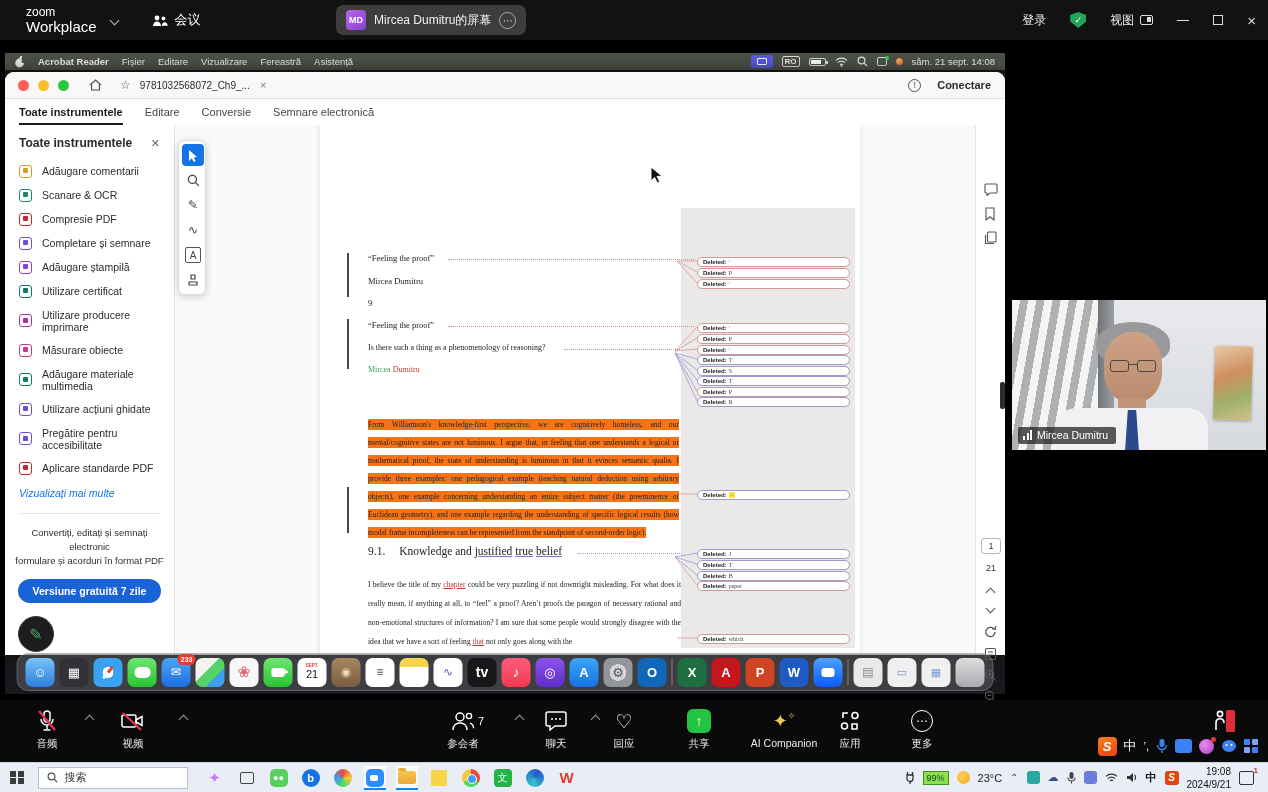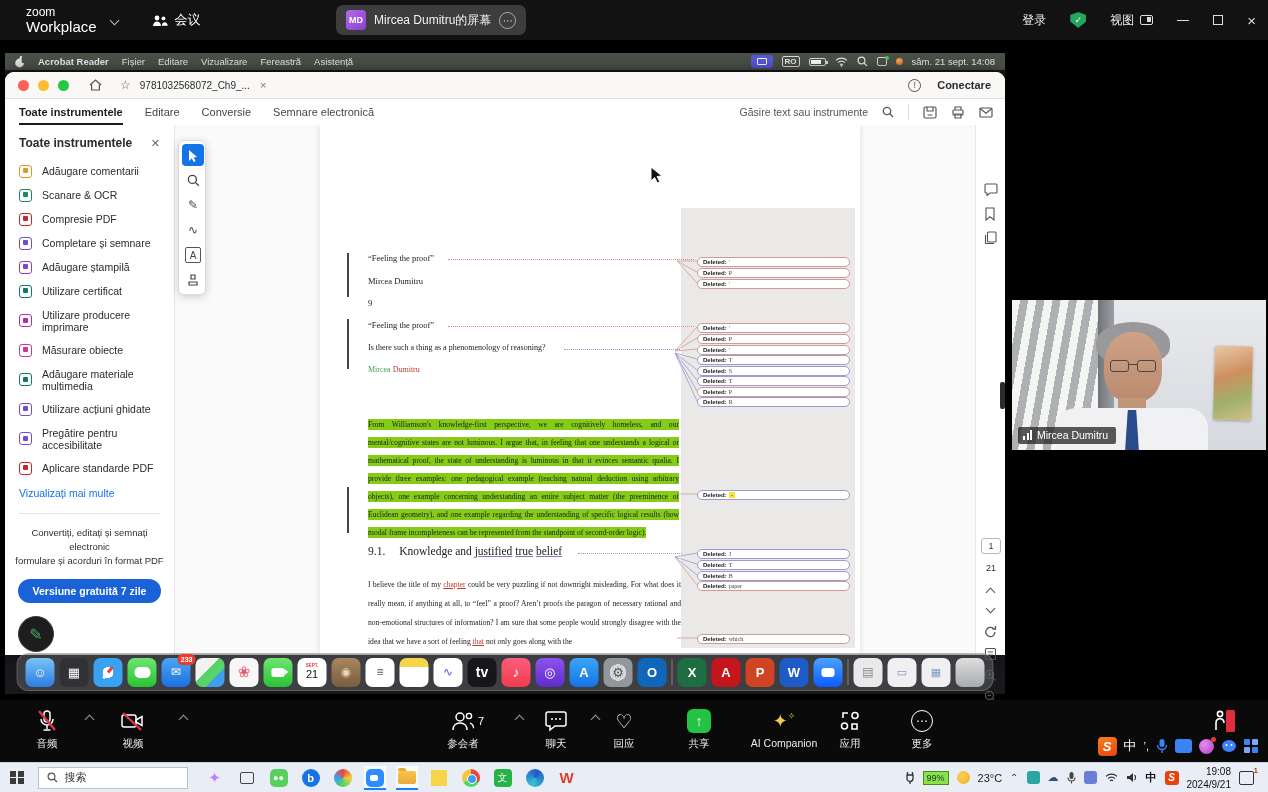--- a/index.html
+++ b/index.html
@@ -62,41 +62,41 @@
 
   .ac-left { position:absolute; left:0; top:53px; bottom:0; width:170px; background:#fff; border-right:1px solid #e6e4e2; }
   .ac-left .hd { display:flex; align-items:center; padding:11px 14px 9px; }
   .ac-left .hd .t { font-size:12px; font-weight:700; color:#2b2b2b; }
   .ac-left .hd .x { margin-left:auto; color:#666; font-size:11px; }
   .tool-item { display:flex; align-items:center; gap:10px; padding:5.5px 14px; font-size:10.5px; color:#2b2b2b; }
   .tool-ic { width:13px; height:13px; border:1.3px solid; border-radius:3px; flex:none; }
   .tool-ic::after { content:""; display:block; width:5px; height:5px; margin:2.6px auto; background:currentColor; border-radius:1px; }
   .c-yl{color:#d89a2b} .c-gr{color:#1d8a5e} .c-rd{color:#c9252d} .c-pu{color:#6e4fd4}
   .c-pu2{color:#8a3fd0} .c-te{color:#0e7b6c} .c-mg{color:#b02fa8} .c-pk{color:#c73a94}
-  .more-link { display:block; margin:7px 0 0 14px; font-size:10.5px; color:#1473e6; }
+  .more-link { display:block; margin:7px 0 0 14px; font-size:10.5px; color:#1473e6;font-style:italic; }
   .promo-div { margin:14px 14px 0; border-top:1px solid #e4e2e0; }
   .promo { margin-top:12px; text-align:center; font-size:9.5px; color:#2f2f2f; line-height:1.45; padding:0 8px; }
   .cta { display:block; margin:12px auto 0; width:max-content; background:#1a62d8; color:#fff; border:none; font-size:10.5px; font-weight:700; padding:6px 15px; border-radius:14px; font-family:inherit; }
   .fab { position:absolute; left:13px; bottom:3px; width:36px; height:36px; border-radius:50%; background:#1d1d1d; border:1px solid #3a3a3a; color:#3fae63; font-size:16px; display:flex; align-items:center; justify-content:center; }
 
   
   .qtools { position:absolute; left:173px; top:68px; width:28px; background:#fff; border:1px solid #dddbd9; border-radius:6px; box-shadow:0 2px 8px rgba(0,0,0,.18); padding:3px; display:flex; flex-direction:column; gap:3px; z-index:5; }
   .qt { width:22px; height:22px; border-radius:4px; display:flex; align-items:center; justify-content:center; color:#444; font-size:12px; }
   .qt.active { background:#1473e6; color:#fff; }
 
   
   .ac-doc { position:absolute; left:170px; right:30px; top:53px; bottom:0; background:#fbfafa; overflow:hidden; }
   .page { position:absolute; left:145px; top:0; width:540px; height:530px; background:#fff; box-shadow:0 0 6px rgba(0,0,0,.12); font-family:"Liberation Serif", serif; color:#222; }
   .gutter { position:absolute; left:361px; top:83px; width:174px; height:440px; background:#ebe9e8; }
   .cbar { position:absolute; left:27px; width:1.5px; background:#44464f; }
   .dline { position:absolute; border-top:1px dotted #cf8f8f; }
   .dline.blue { border-top-color:#9b9bd0; }
   .ptxt { position:absolute; left:48px; font-size:8.5px; white-space:nowrap; }
   .abstract { position:absolute; left:48px; top:291px; width:311px; font-size:7.6px; line-height:18px; text-align:justify; }
-  .abstract span { background:#84cc16; padding:1px 0;margin-top:32px; }
+  .abstract span { background:#f97316; padding:1px 0;margin-top:32px; }
   .headg { position:absolute; left:48px; top:420px; font-size:11.5px; }
   .headg .num { margin-right:14px; }
   .u-ins { text-decoration:underline; text-decoration-color:#7a7ad0; }
   .bodyp { position:absolute; left:48px; top:450px; width:313px; font-size:7.6px; line-height:19px; text-align:justify; }
   .ins-red { color:#c0392b; text-decoration:underline; }
   .ins-green { color:#3a9b4f; }
   .del-red { color:#c0392b; }
   .del-box { position:absolute; left:377px; width:153px; height:9.5px; background:#fff; border:1px solid; border-radius:5px; font-size:6px; line-height:8px; padding-left:5px; white-space:nowrap; font-family:"Liberation Sans",sans-serif; color:#222; }
   .del-box b { font-weight:700; }
   .del-box .v { font-family:"Liberation Serif",serif; color:#444; margin-left:2px; }
@@ -322,40 +322,20 @@
           <span class="notif-ic">!</span>
           <span class="connect">Conectare</span>
         </div>
       </div>
 
       <div class="ac-nav">
         <span class="nav-item active">Toate instrumentele</span>
         <span class="nav-item">Editare</span>
         <span class="nav-item">Conversie</span>
         <span class="nav-item">Semnare electronică</span>
-        <div class="ac-nav-right">
-          <span class="srch">Găsire text sau instrumente</span>
-          <svg class="ic" width="12" height="12" viewBox="0 0 12 12">
-              <circle cx="5" cy="5" r="3.7" stroke="#555" stroke-width="1.3" fill="none"></circle>
-              <path d="M7.8 7.8 11 11" stroke="#555" stroke-width="1.3"></path>
-            </svg>
-          <span class="vdiv"></span>
-          <svg class="ic" width="14" height="13" viewBox="0 0 14 13">
-              <rect x="1" y="1" width="12" height="11" rx="1.5" stroke="#555" stroke-width="1.2" fill="none"></rect>
-              <path d="M4 1v4h6V1M4.5 9h5" stroke="#555" stroke-width="1.2" fill="none"></path>
-            </svg>
-          <svg class="ic" width="14" height="13" viewBox="0 0 14 13">
-              <rect x="2" y="4" width="10" height="5" rx="1" stroke="#555" stroke-width="1.2" fill="none"></rect>
-              <path d="M4 4V1h6v3M4 8h6v4H4z" stroke="#555" stroke-width="1.2" fill="none"></path>
-            </svg>
-          <svg class="ic" width="14" height="11" viewBox="0 0 14 11">
-              <rect x="1" y="1" width="12" height="9" rx="1" stroke="#555" stroke-width="1.2" fill="none"></rect>
-              <path d="m1.5 1.8 5.5 4.5 5.5-4.5" stroke="#555" stroke-width="1.2" fill="none"></path>
-            </svg>
-        </div>
       </div>
 
       <aside class="ac-left">
         <div class="hd">
           <span class="t">Toate instrumentele</span>
           <span class="x">✕</span>
         </div>
         <div>
 
             <div class="tool-item">

